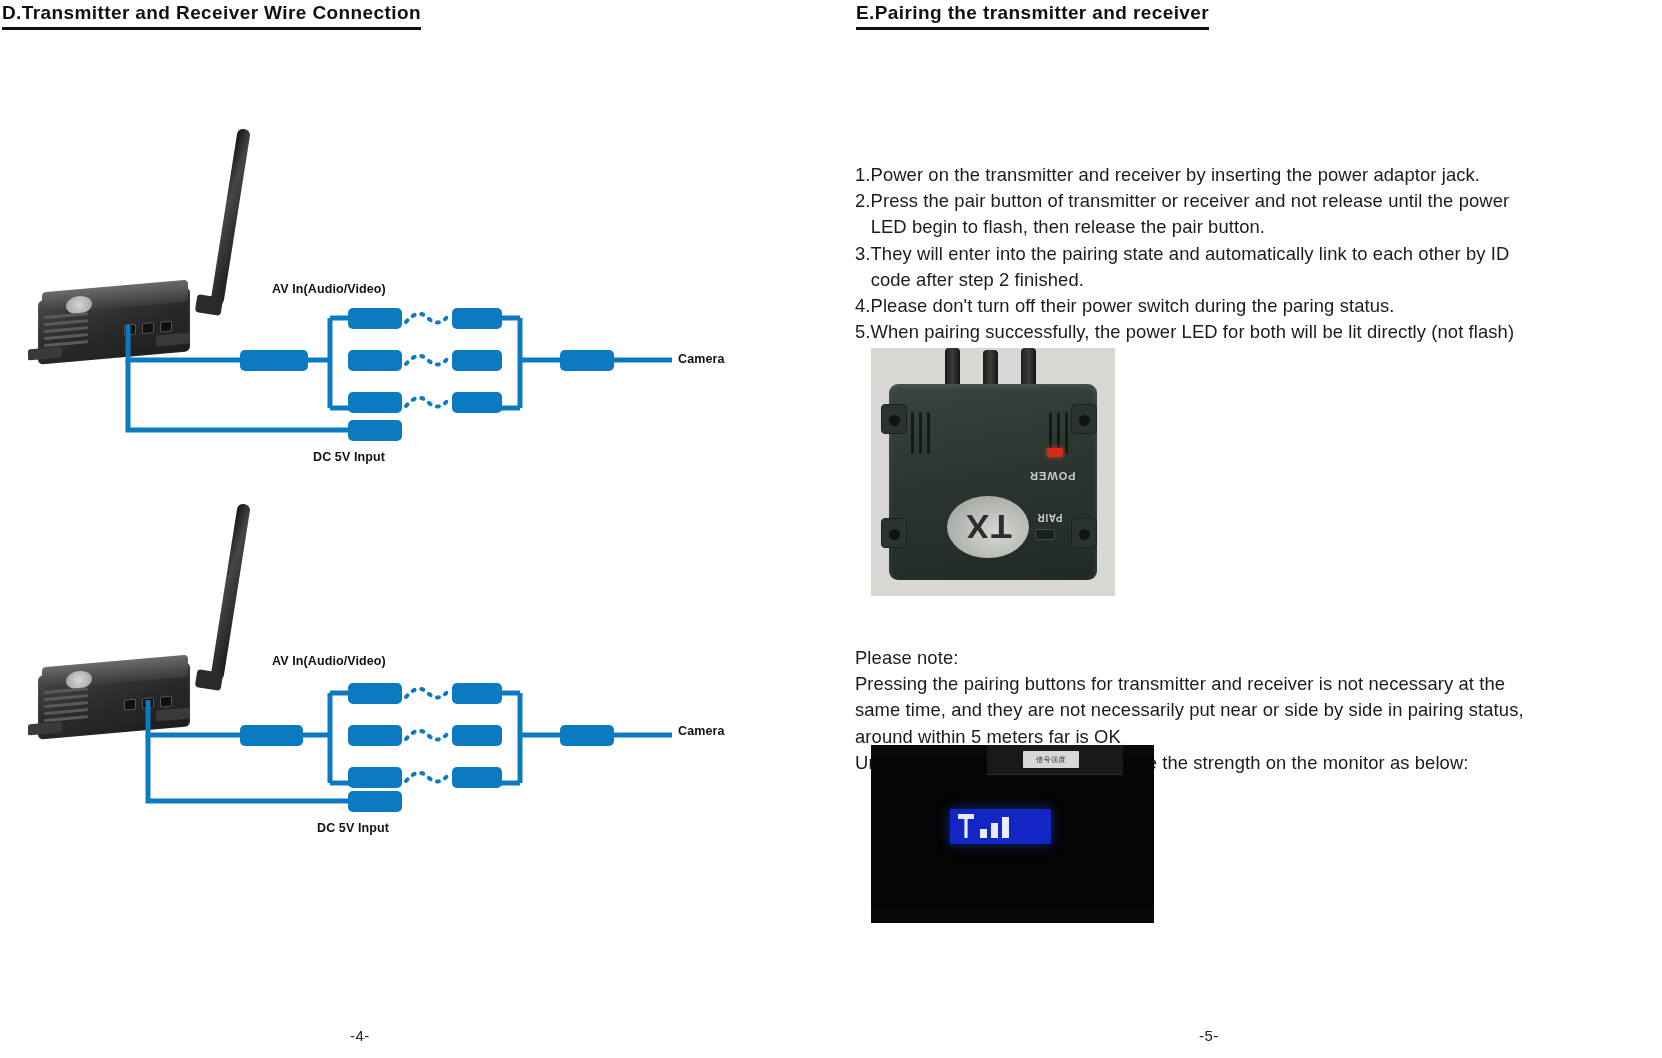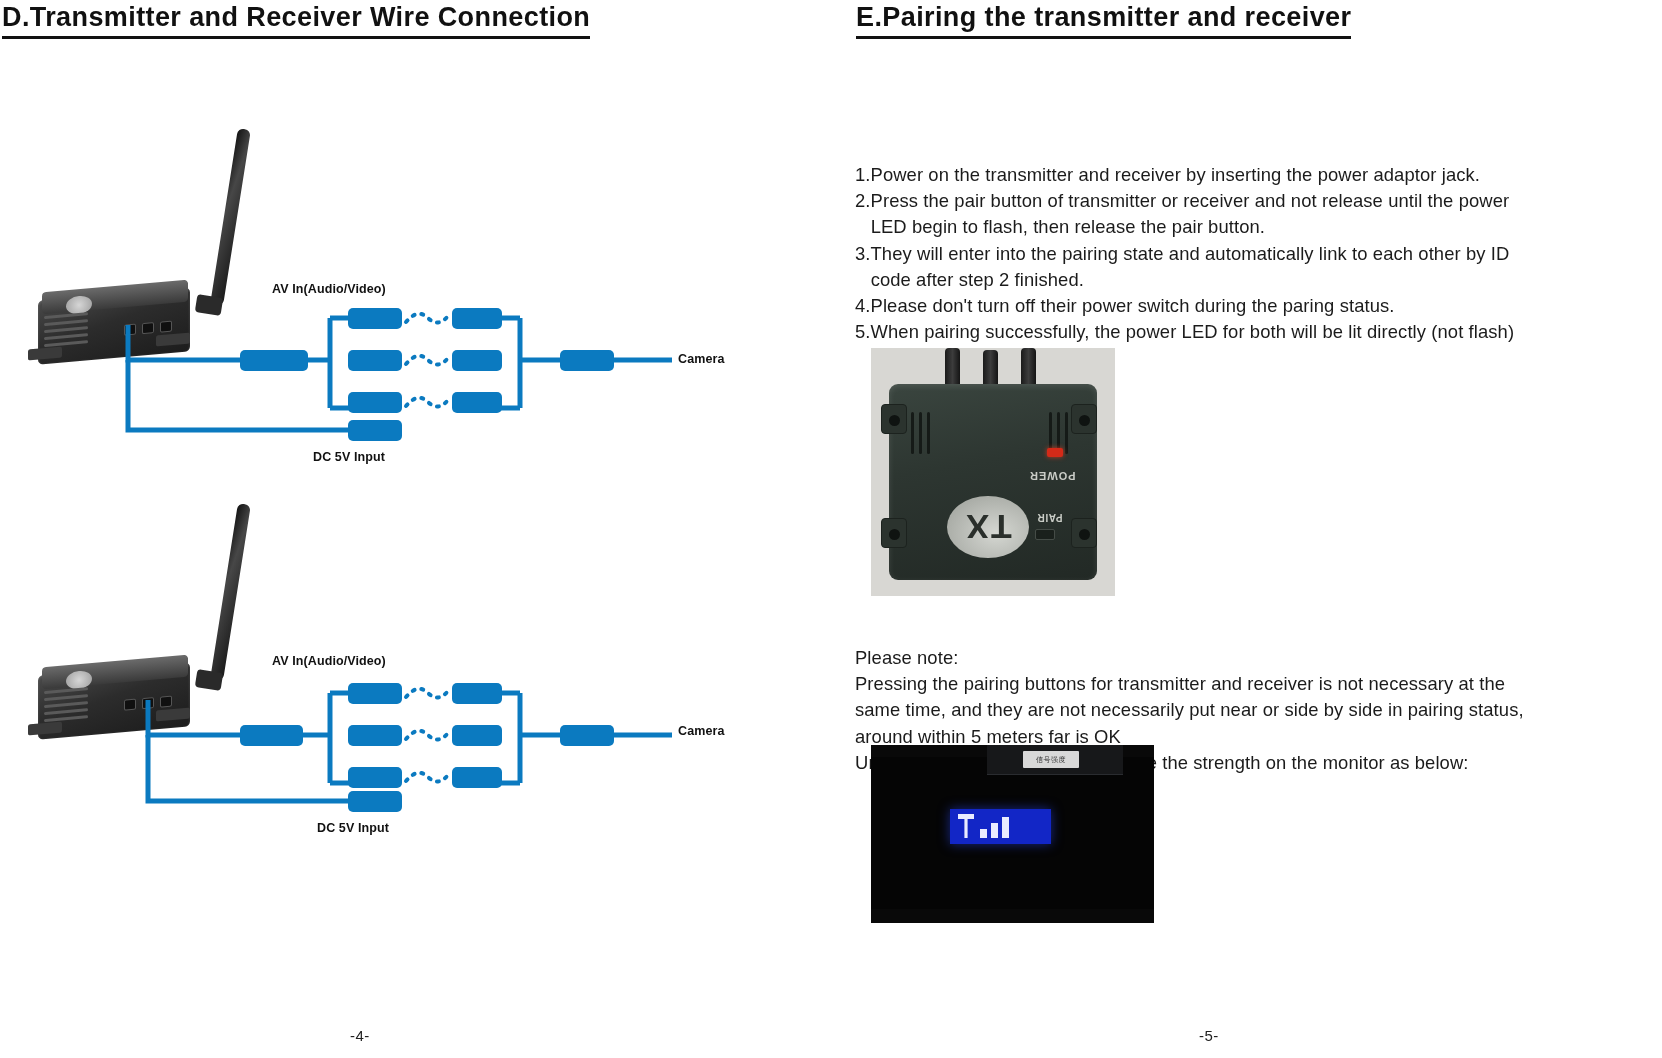--- a/index.html
+++ b/index.html
@@ -21,21 +21,21 @@
     background: #ffffff;
   }
 
   
   .col-left  { position: absolute; left: 0;    top: 0; width: 830px;  height: 1058px; }
   .col-right { position: absolute; left: 845px; top: 0; width: 832px; height: 1058px; }
 
   
   .heading {
     font-weight: bold;
-    font-size: 27px;
+    font-size: 19px;
     letter-spacing: 0.4px;
     color: #111;
     display: inline-block;
     border-bottom: 3px solid #111;
     padding-bottom: 3px;
     white-space: nowrap;
   }
   .heading-left  { position: absolute; left: 2px;  top: 2px; }
   .heading-right { position: absolute; left: 11px; top: 2px; }
 

